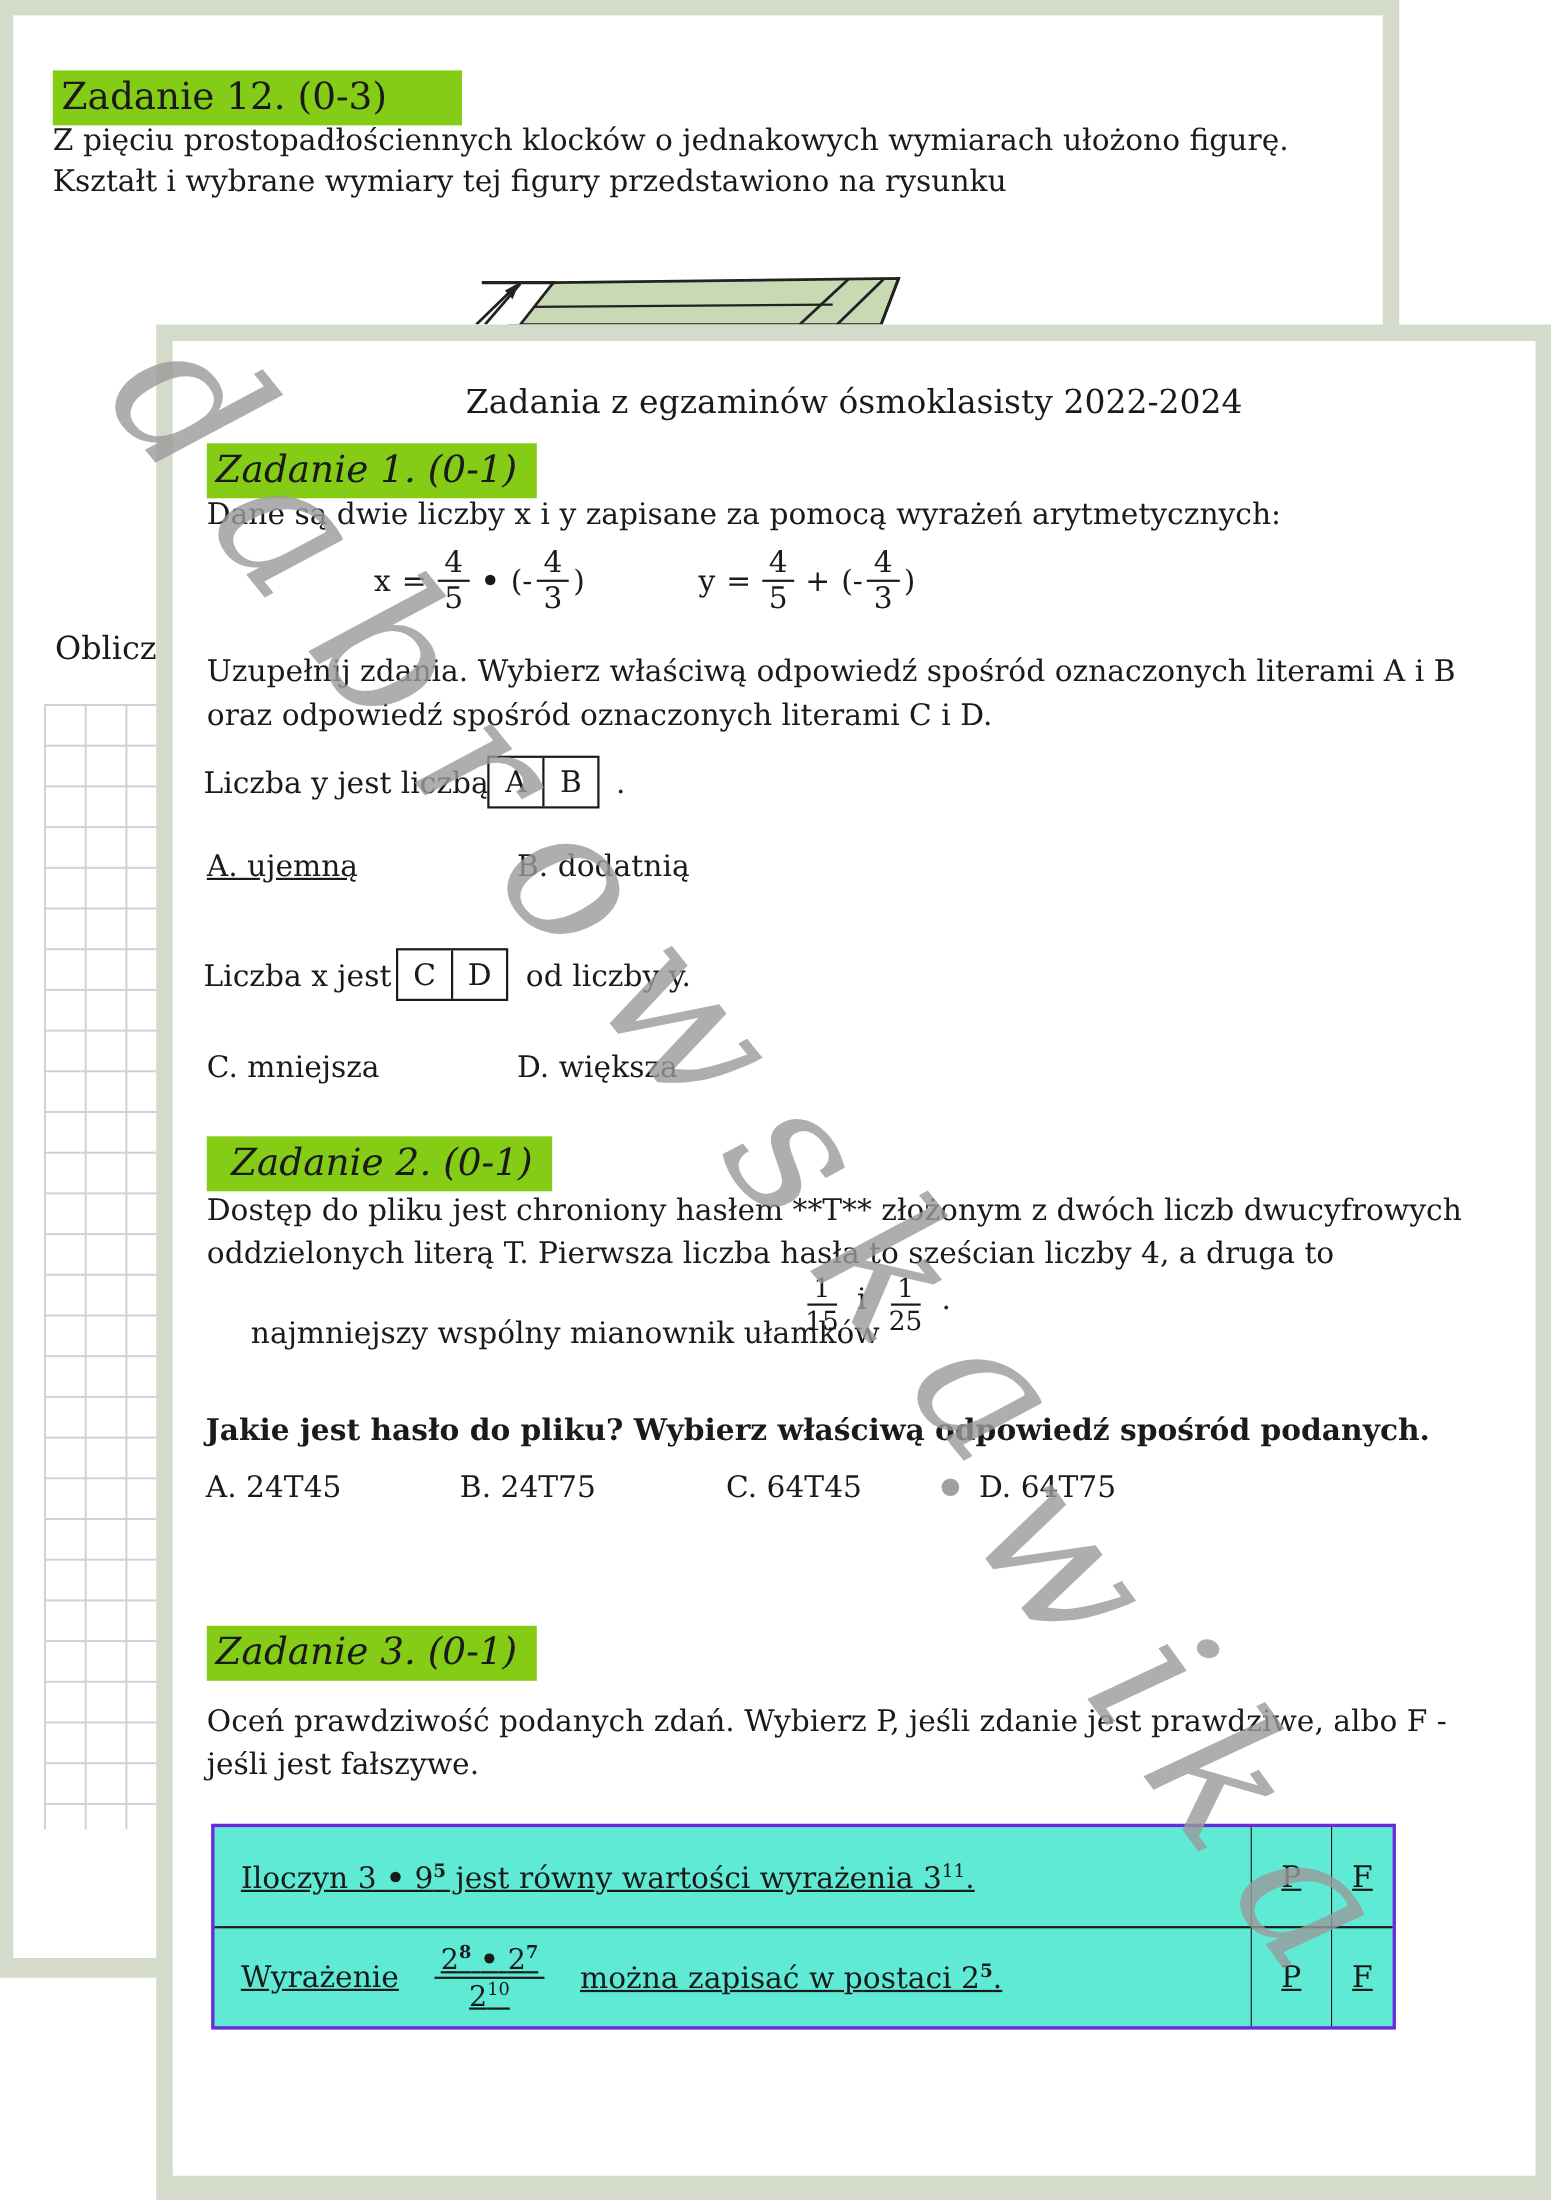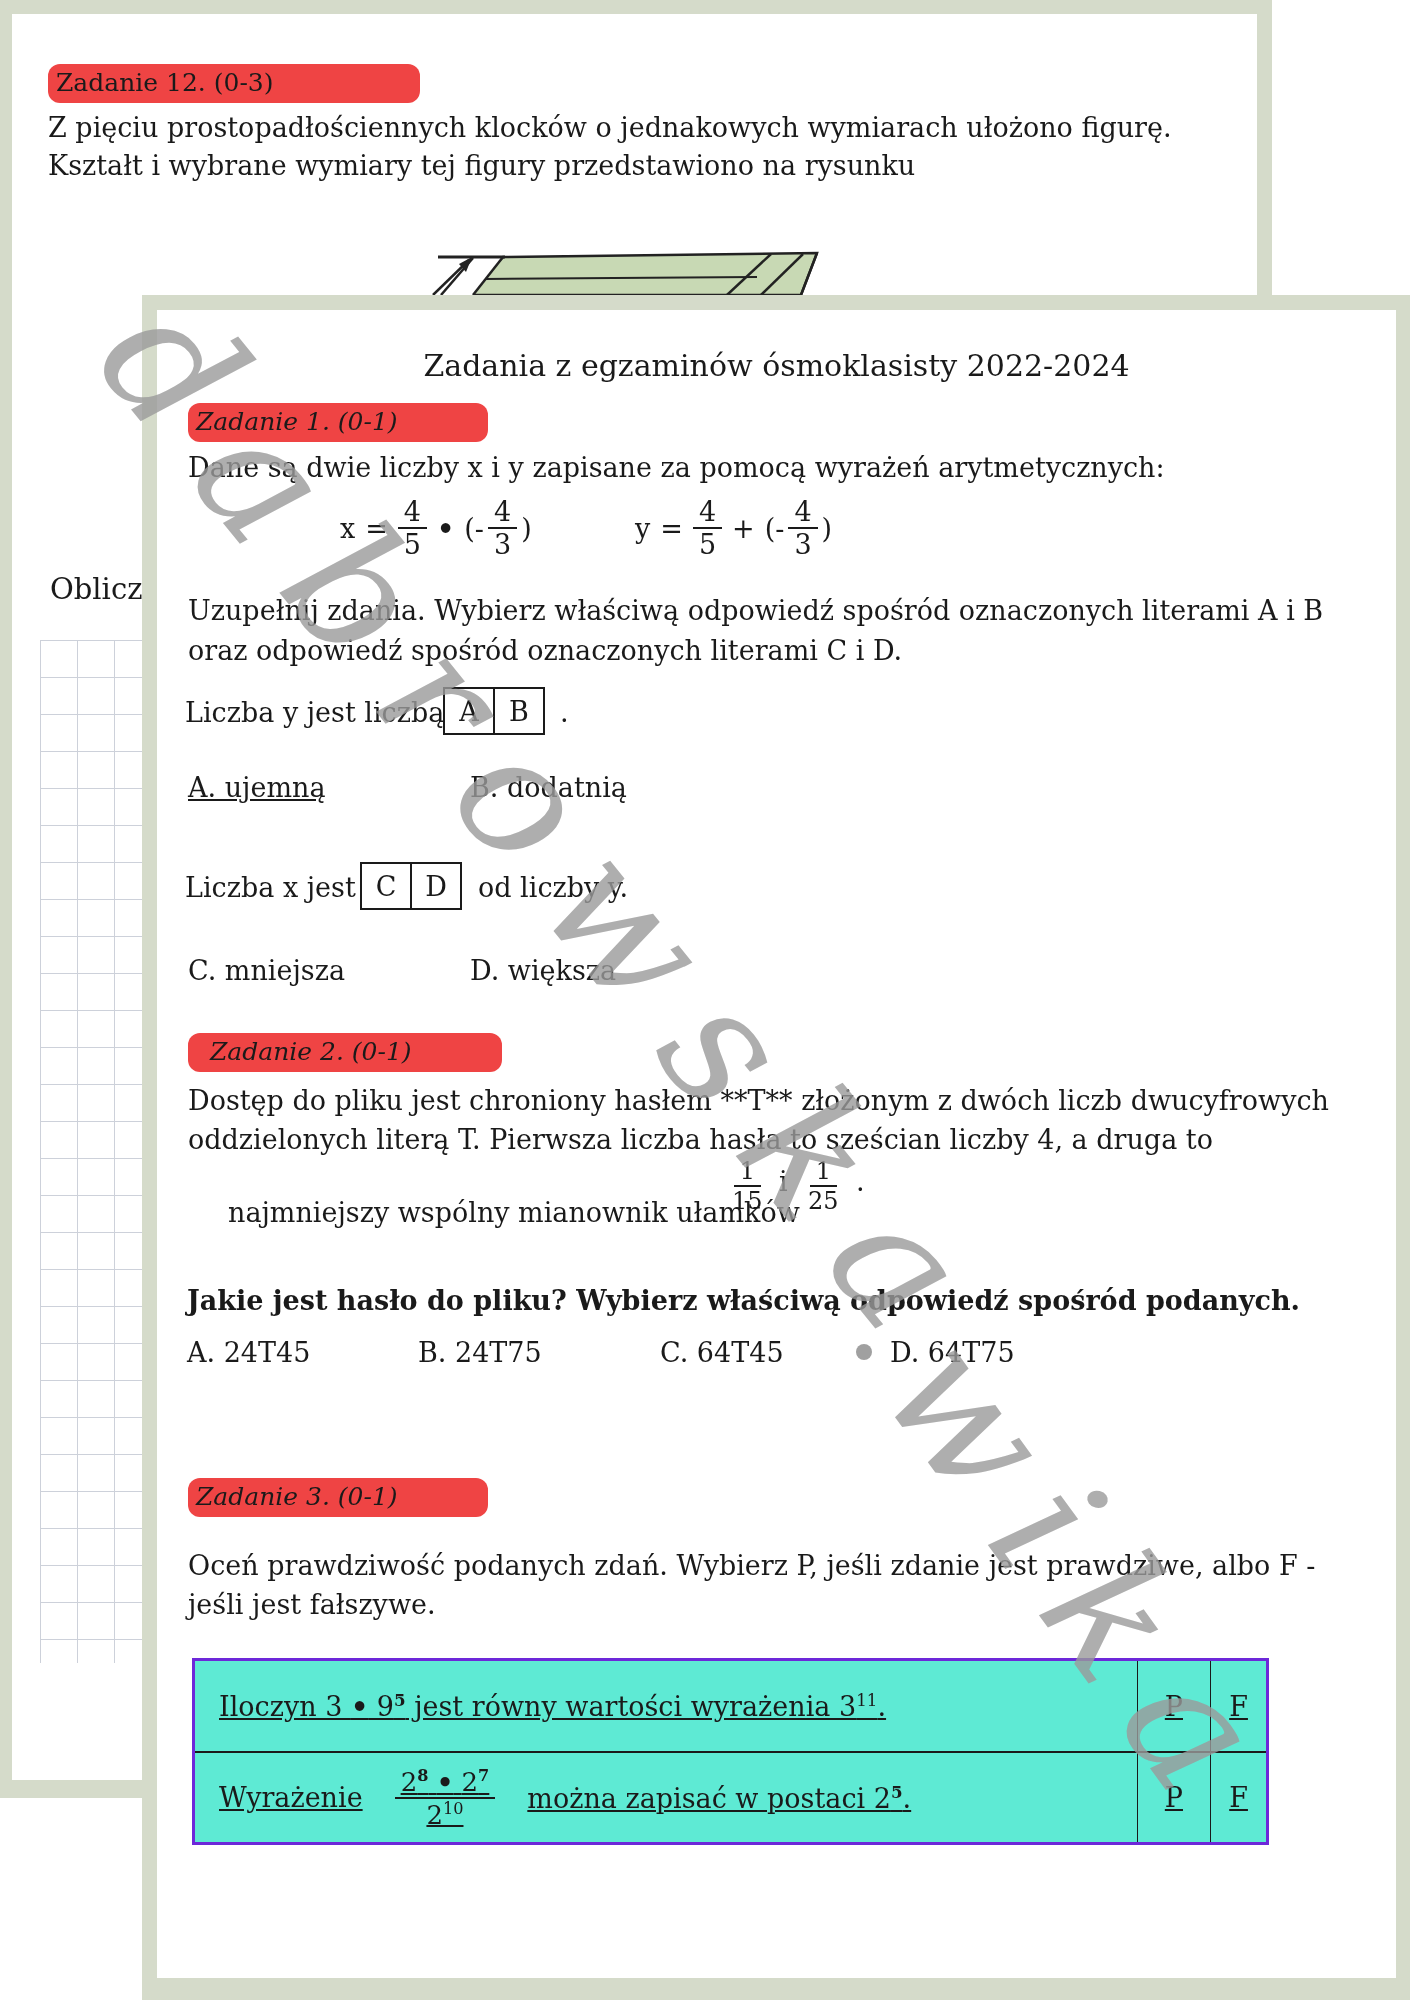--- a/index.html
+++ b/index.html
@@ -4,21 +4,21 @@
 <style>
   html,body{margin:0;padding:0;background:#ffffff;}
   #canvas{position:relative;width:1414px;height:2000px;overflow:hidden;background:#ffffff;
           font-family:"DejaVu Serif", serif;color:#1a1a1a;}
   .abs{position:absolute;}
   
   .page-frame{position:absolute;background:#d5dbca;}
   .page-inner{position:absolute;background:#ffffff;}
   
   .body-text{font-size:27px;line-height:1.2;white-space:nowrap;}
-  .hl{background:#ef4444;padding:4px 10px 6px 8px;font-size:25px;white-space:nowrap;border-radius:12px;}
+  .hl{background:#84cc16;padding:4px 10px 6px 8px;font-size:34px;white-space:nowrap;}
   .hl-italic{font-style:italic;}
   .title{font-size:30px;text-align:center;}
   
   .frac{display:inline-flex;flex-direction:column;align-items:center;vertical-align:middle;}
   .frac .num{display:block;padding:0 6px;border-bottom:2px solid #1a1a1a;text-align:center;}
   .frac .den{display:block;padding:0 6px;text-align:center;}
   .formula{display:flex;align-items:center;gap:10px;font-size:27px;}
   .small-frac{font-size:24px;}
   
   .choice-pair{display:inline-flex;border:2px solid #1a1a1a;background:#fff;}

